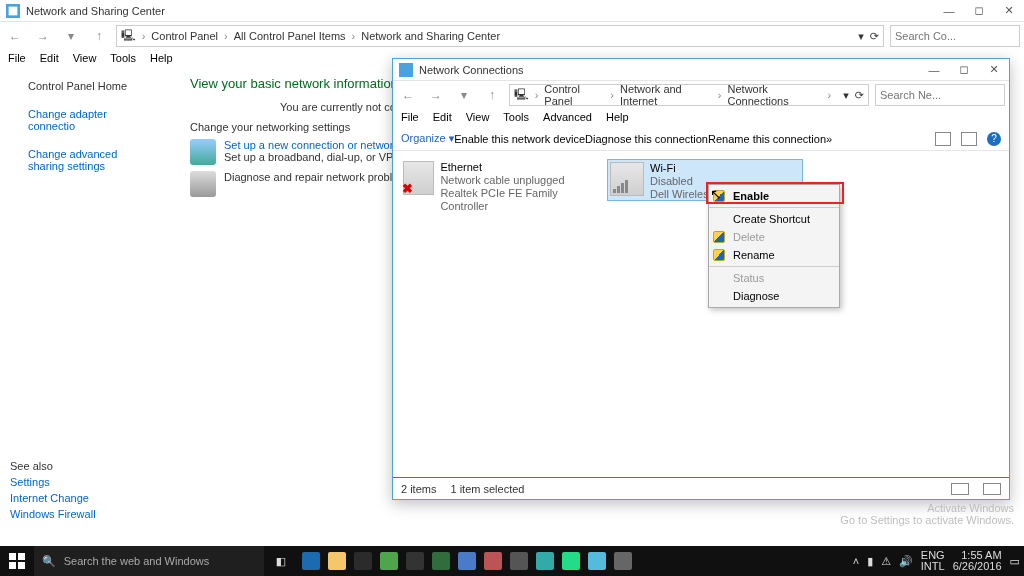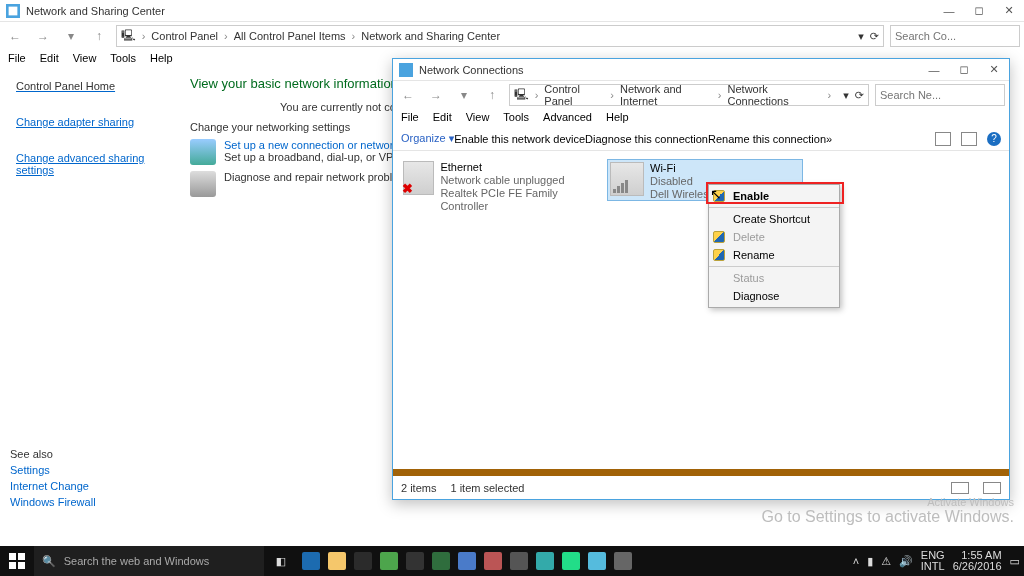--- a/index.html
+++ b/index.html
@@ -13,31 +13,31 @@
 .titlebar .winbtn { width:30px; height:22px; display:flex; align-items:center; justify-content:center; color:#555; font-size:11px; }
 .navrow { display:flex; align-items:center; height:28px; gap:6px; padding:0 4px; }
 .navrow .navbtn { width:22px; height:22px; display:flex; align-items:center; justify-content:center; color:#888; font-size:12px; }
 .navrow .breadcrumb { flex:1; display:flex; align-items:center; height:22px; border:1px solid #ccc; padding:0 4px; gap:6px; }
 .navrow .breadcrumb span { color:#333; }
 .navrow .breadcrumb .sep { color:#888; }
 .navrow .search { width:130px; height:22px; border:1px solid #ccc; padding:0 4px; color:#888; }
 .menubar { display:flex; gap:14px; padding:2px 8px 4px 8px; color:#000; }
 .menubar span { }
 .content { display:flex; }
-.leftpanel { width:180px; padding:12px 16px; color:#0066cc; display:flex; flex-direction:column; gap:24px;text-decoration:underline; }
+.leftpanel { width:180px; padding:12px 28px; color:#0066cc; display:flex; flex-direction:column; gap:16px; }
 .leftpanel .cp-home { color:#333; }
 .right { padding:8px 10px; color:#333; }
 .right .heading { color:#006b1e; font-size:13px; margin-bottom:10px; }
 .right .subhead { color:#333; margin-bottom:4px; }
 .right .indent { margin-left:90px; color:#333; margin-bottom:8px; }
 .taskrow { display:flex; gap:8px; margin-top:6px; }
 .taskrow .ticon { width:26px; height:26px; background:linear-gradient(#9cf,#4a9); border-radius:3px; }
 .taskrow .ticon.wrench { background:linear-gradient(#ddd,#999); }
 .link { color:#0066cc; }
-.seealso { position:absolute; bottom:68px; left:10px; }
+.seealso { position:absolute; bottom:56px; left:10px; }
 .seealso div { margin-top:4px; }
 
 
 .front { position:absolute; top:58px; left:392px; width:618px; height:442px; background:#fff; border:1px solid #4aa3df; box-shadow:0 4px 14px rgba(0,0,0,0.25); }
 .front .titlebar { background:#fff; border-bottom:1px solid #e5e5e5; }
 .front-body { display:flex; flex-direction:column; height:calc(100% - 22px); }
 .toolbar { display:flex; align-items:center; height:24px; padding:0 8px; border-bottom:1px solid #e5e5e5; }
 .toolbar .organize { color:#2a62c4; }
 .toolbar .spacer { flex:1; }
 .toolbar .ticons { display:flex; gap:10px; align-items:center; }
@@ -48,40 +48,40 @@
 .conn.selected { background:#cde6f9; border:1px solid #7cb7e4; }
 .conn .cicon { width:34px; height:34px; background:linear-gradient(#e7e7e7,#cfcfcf); border:1px solid #bbb; position:relative; }
 .conn .cicon .redx { position:absolute; bottom:-2px; left:-2px; color:#d00; font-weight:bold; font-size:13px; }
 .conn .cicon .bars { position:absolute; bottom:2px; left:2px; display:flex; gap:1px; align-items:flex-end; }
 .conn .cicon .bars i { width:3px; background:#888; display:block; }
 .conn .ctext { line-height:13px; }
 .conn .ctext .name { color:#000; }
 .conn .ctext .status { color:#666; }
 .conn .ctext .adapter { color:#666; }
 
-.statusbar { height:30px; border-top:7px solid #a16207; display:flex; align-items:center; gap:14px; padding:0 8px; color:#333; }
+.statusbar { height:22px; border-top:1px solid #a16207; display:flex; align-items:center; gap:14px; padding:0 8px; color:#333; }
 .statusbar .spacer{flex:1;}
 .statusbar .viewic{width:18px;height:12px;border:1px solid #888;}
 
 
 .ctx { position:absolute; top:184px; left:708px; width:132px; background:#f4f4f4; border:1px solid #aaa; box-shadow:2px 2px 6px rgba(0,0,0,0.25); }
 .ctx .ctx-sec { border-bottom:1px solid #ccc; padding:2px 0; }
 .ctx .ctx-sec:last-child { border-bottom:none; }
 .ctx .ci { display:flex; align-items:center; height:18px; padding:0 8px 0 24px; position:relative; }
 .ctx .ci.disabled { color:#9b9b9b; }
 .ctx .ci .shield { position:absolute; left:4px; width:12px; height:12px; background:linear-gradient(135deg,#ffd24a 50%,#2067b2 50%); border-radius:2px; border:1px solid #bba23a; }
 .ctx .ci.bold { font-weight:bold; }
 .highlight-box { position:absolute; top:182px; left:706px; width:138px; height:22px; border:2px solid #e22; pointer-events:none; }
 
 
 .cursor { position:absolute; top:186px; left:710px; font-size:14px; color:#000; pointer-events:none; }
 
 
 .watermark { position:absolute; right:10px; bottom:50px; text-align:right; color:#bdbdbd; font-size:14px; }
-.watermark .sub { font-size:16px;margin-left:42px; }
+.watermark .sub { font-size:11px;margin-left:42px; }
 
 
 .taskbar { position:absolute; bottom:0; left:0; right:0; height:30px; background:#101010; display:flex; align-items:center; color:#ddd; }
 .taskbar .start { width:34px; height:30px; display:flex; align-items:center; justify-content:center; }
 .taskbar .start svg { width:16px; height:16px; }
 .taskbar .searchbox { display:flex; align-items:center; height:30px; background:#1f1f1f; width:230px; padding:0 8px; gap:8px; color:#aaa; font-size:12px; }
 .taskbar .tasksep { width:34px; display:flex; align-items:center; justify-content:center; }
 .taskbar .tskicon { width:26px; height:30px; display:flex; align-items:center; justify-content:center; }
 .taskbar .tsk-square { width:18px; height:18px; background:#2d6db3; border-radius:2px; }
 .taskbar .tspacer { flex:1; }
@@ -128,21 +128,21 @@
   <div class="menubar">
     <span>File</span>
     <span>Edit</span>
     <span>View</span>
     <span>Tools</span>
     <span>Help</span>
   </div>
   <div class="content">
     <div class="leftpanel">
       <div class="cp-home">Control Panel Home</div>
-      <div class="link">Change adapter sharing</div>
+      <div class="link">Change adapter connectio</div>
       <div class="link">Change advanced sharing settings</div>
     </div>
     <div class="right">
       <div class="heading">View your basic network information and s</div>
       <div class="indent">You are currently not conn</div>
       <div class="subhead">Change your networking settings</div>
       <div class="taskrow">
         <div class="ticon"></div>
         <div>
           <div class="link">Set up a new connection or network</div>

